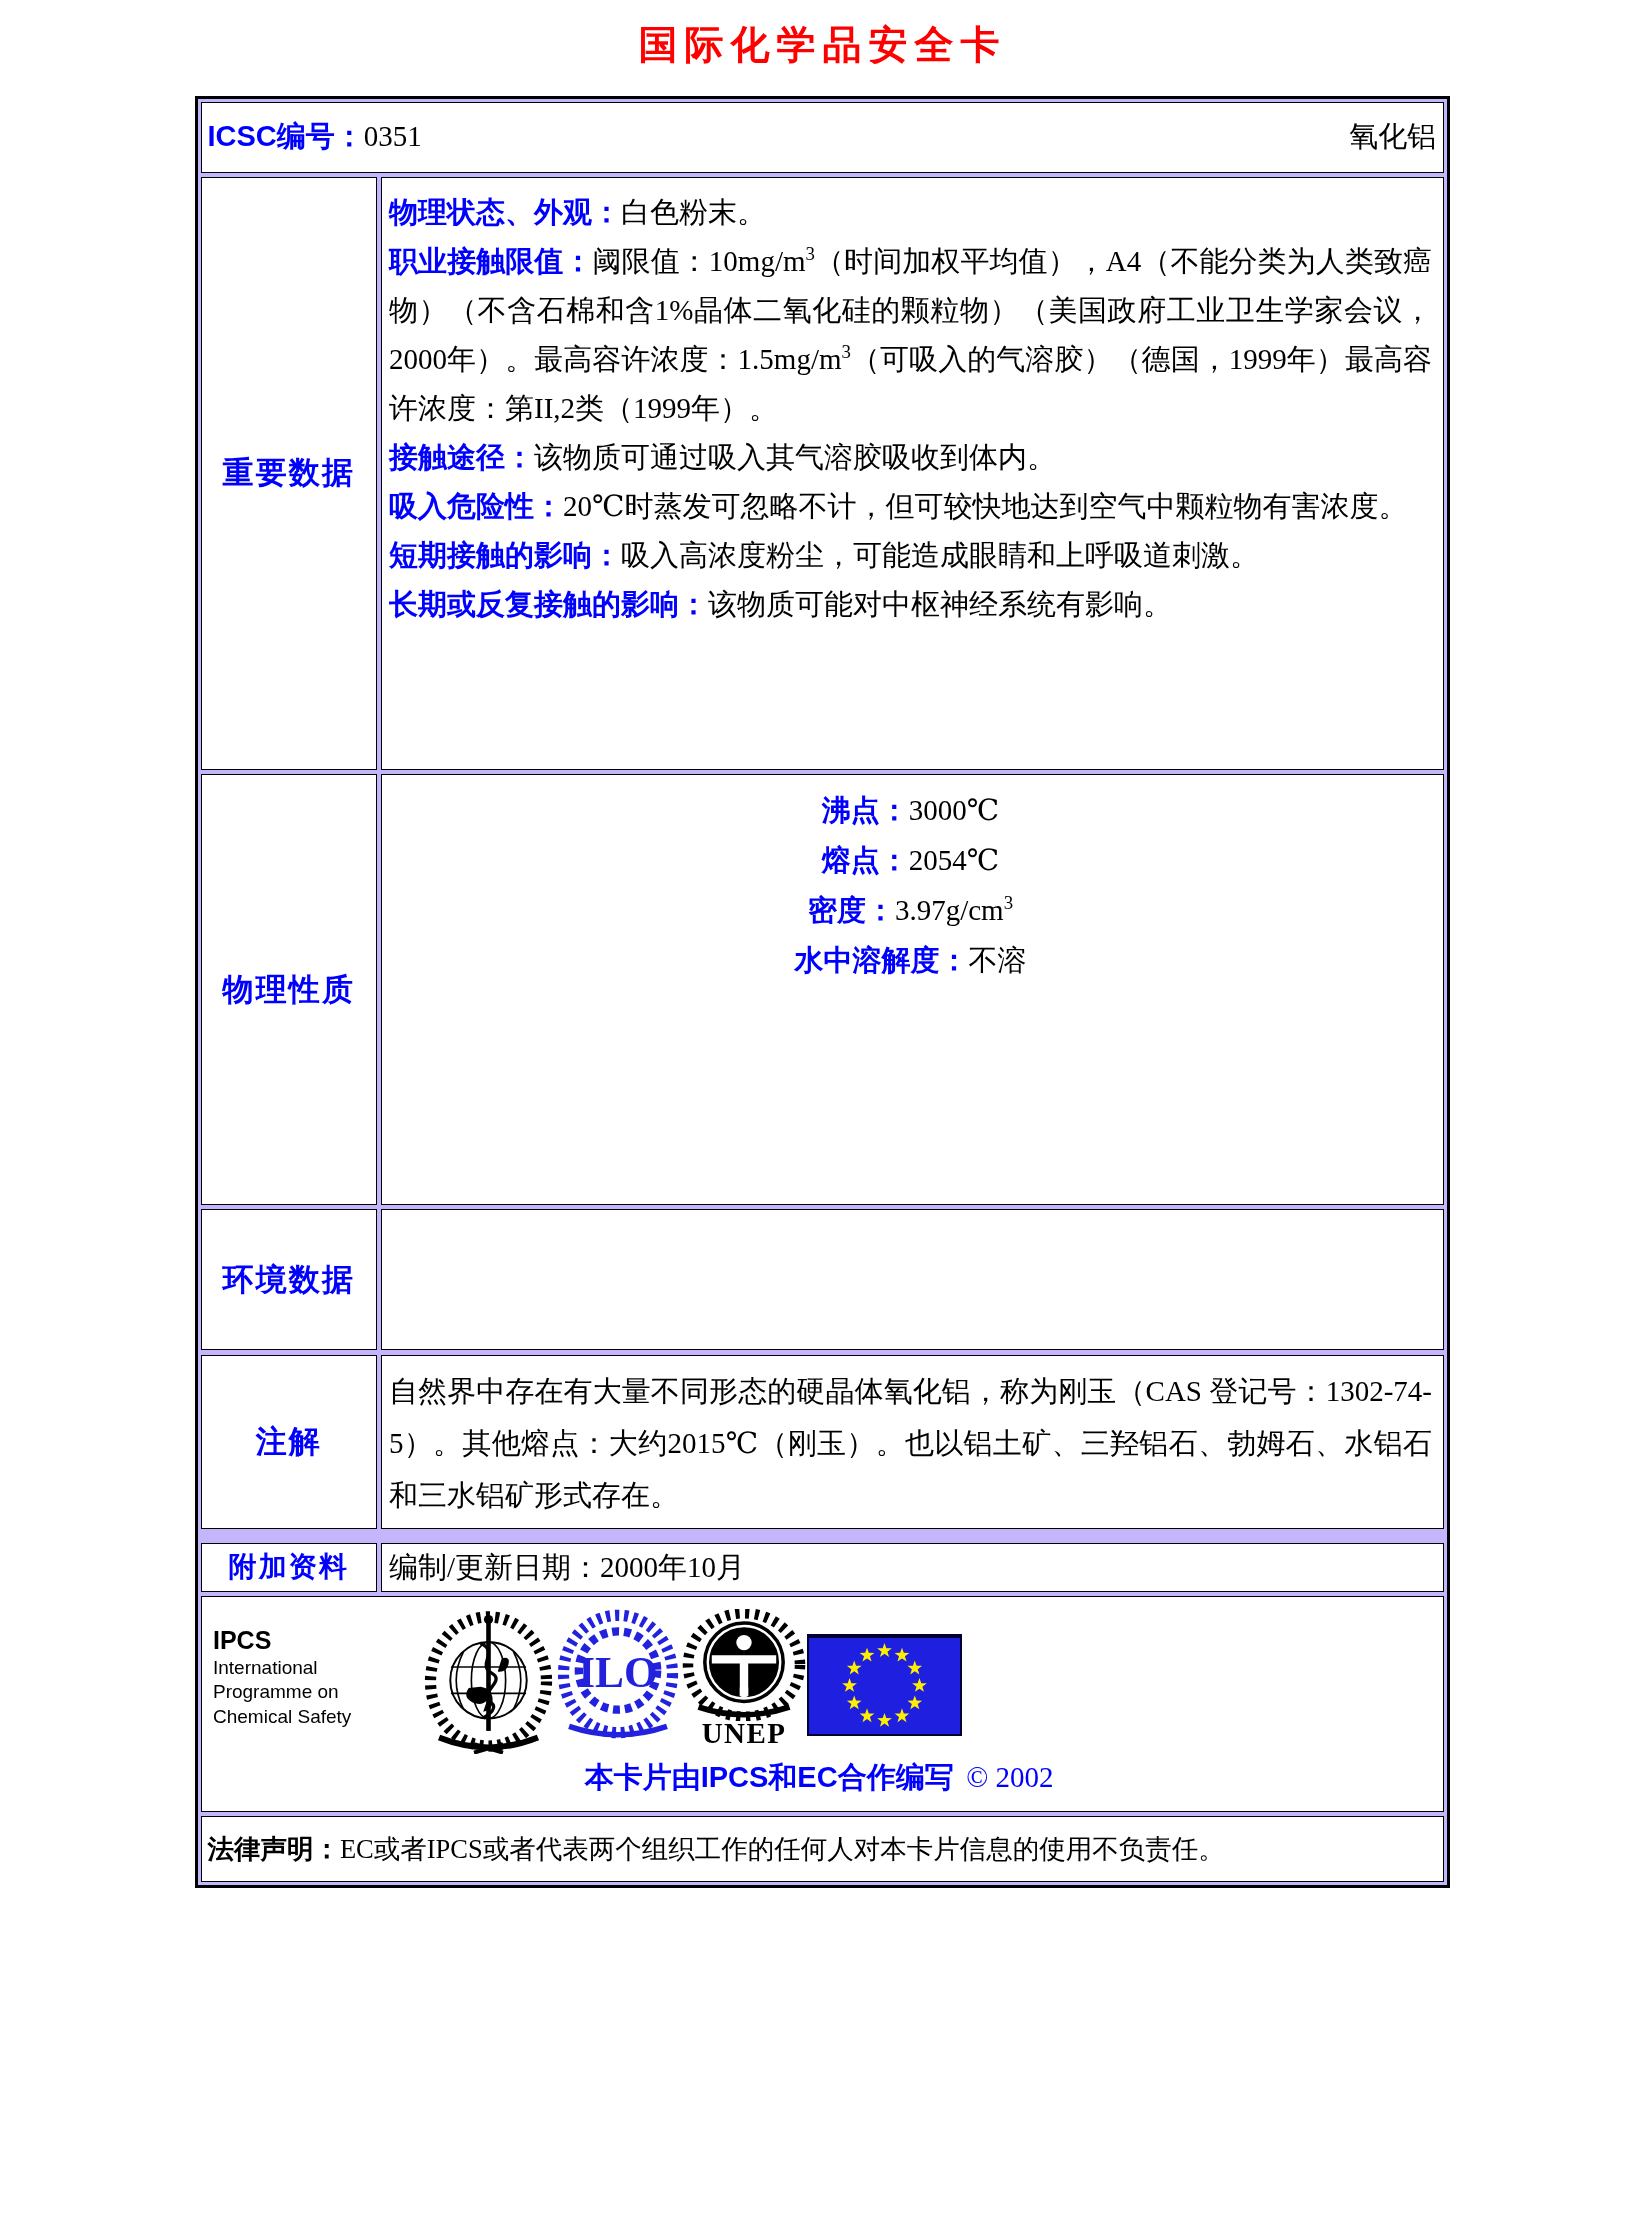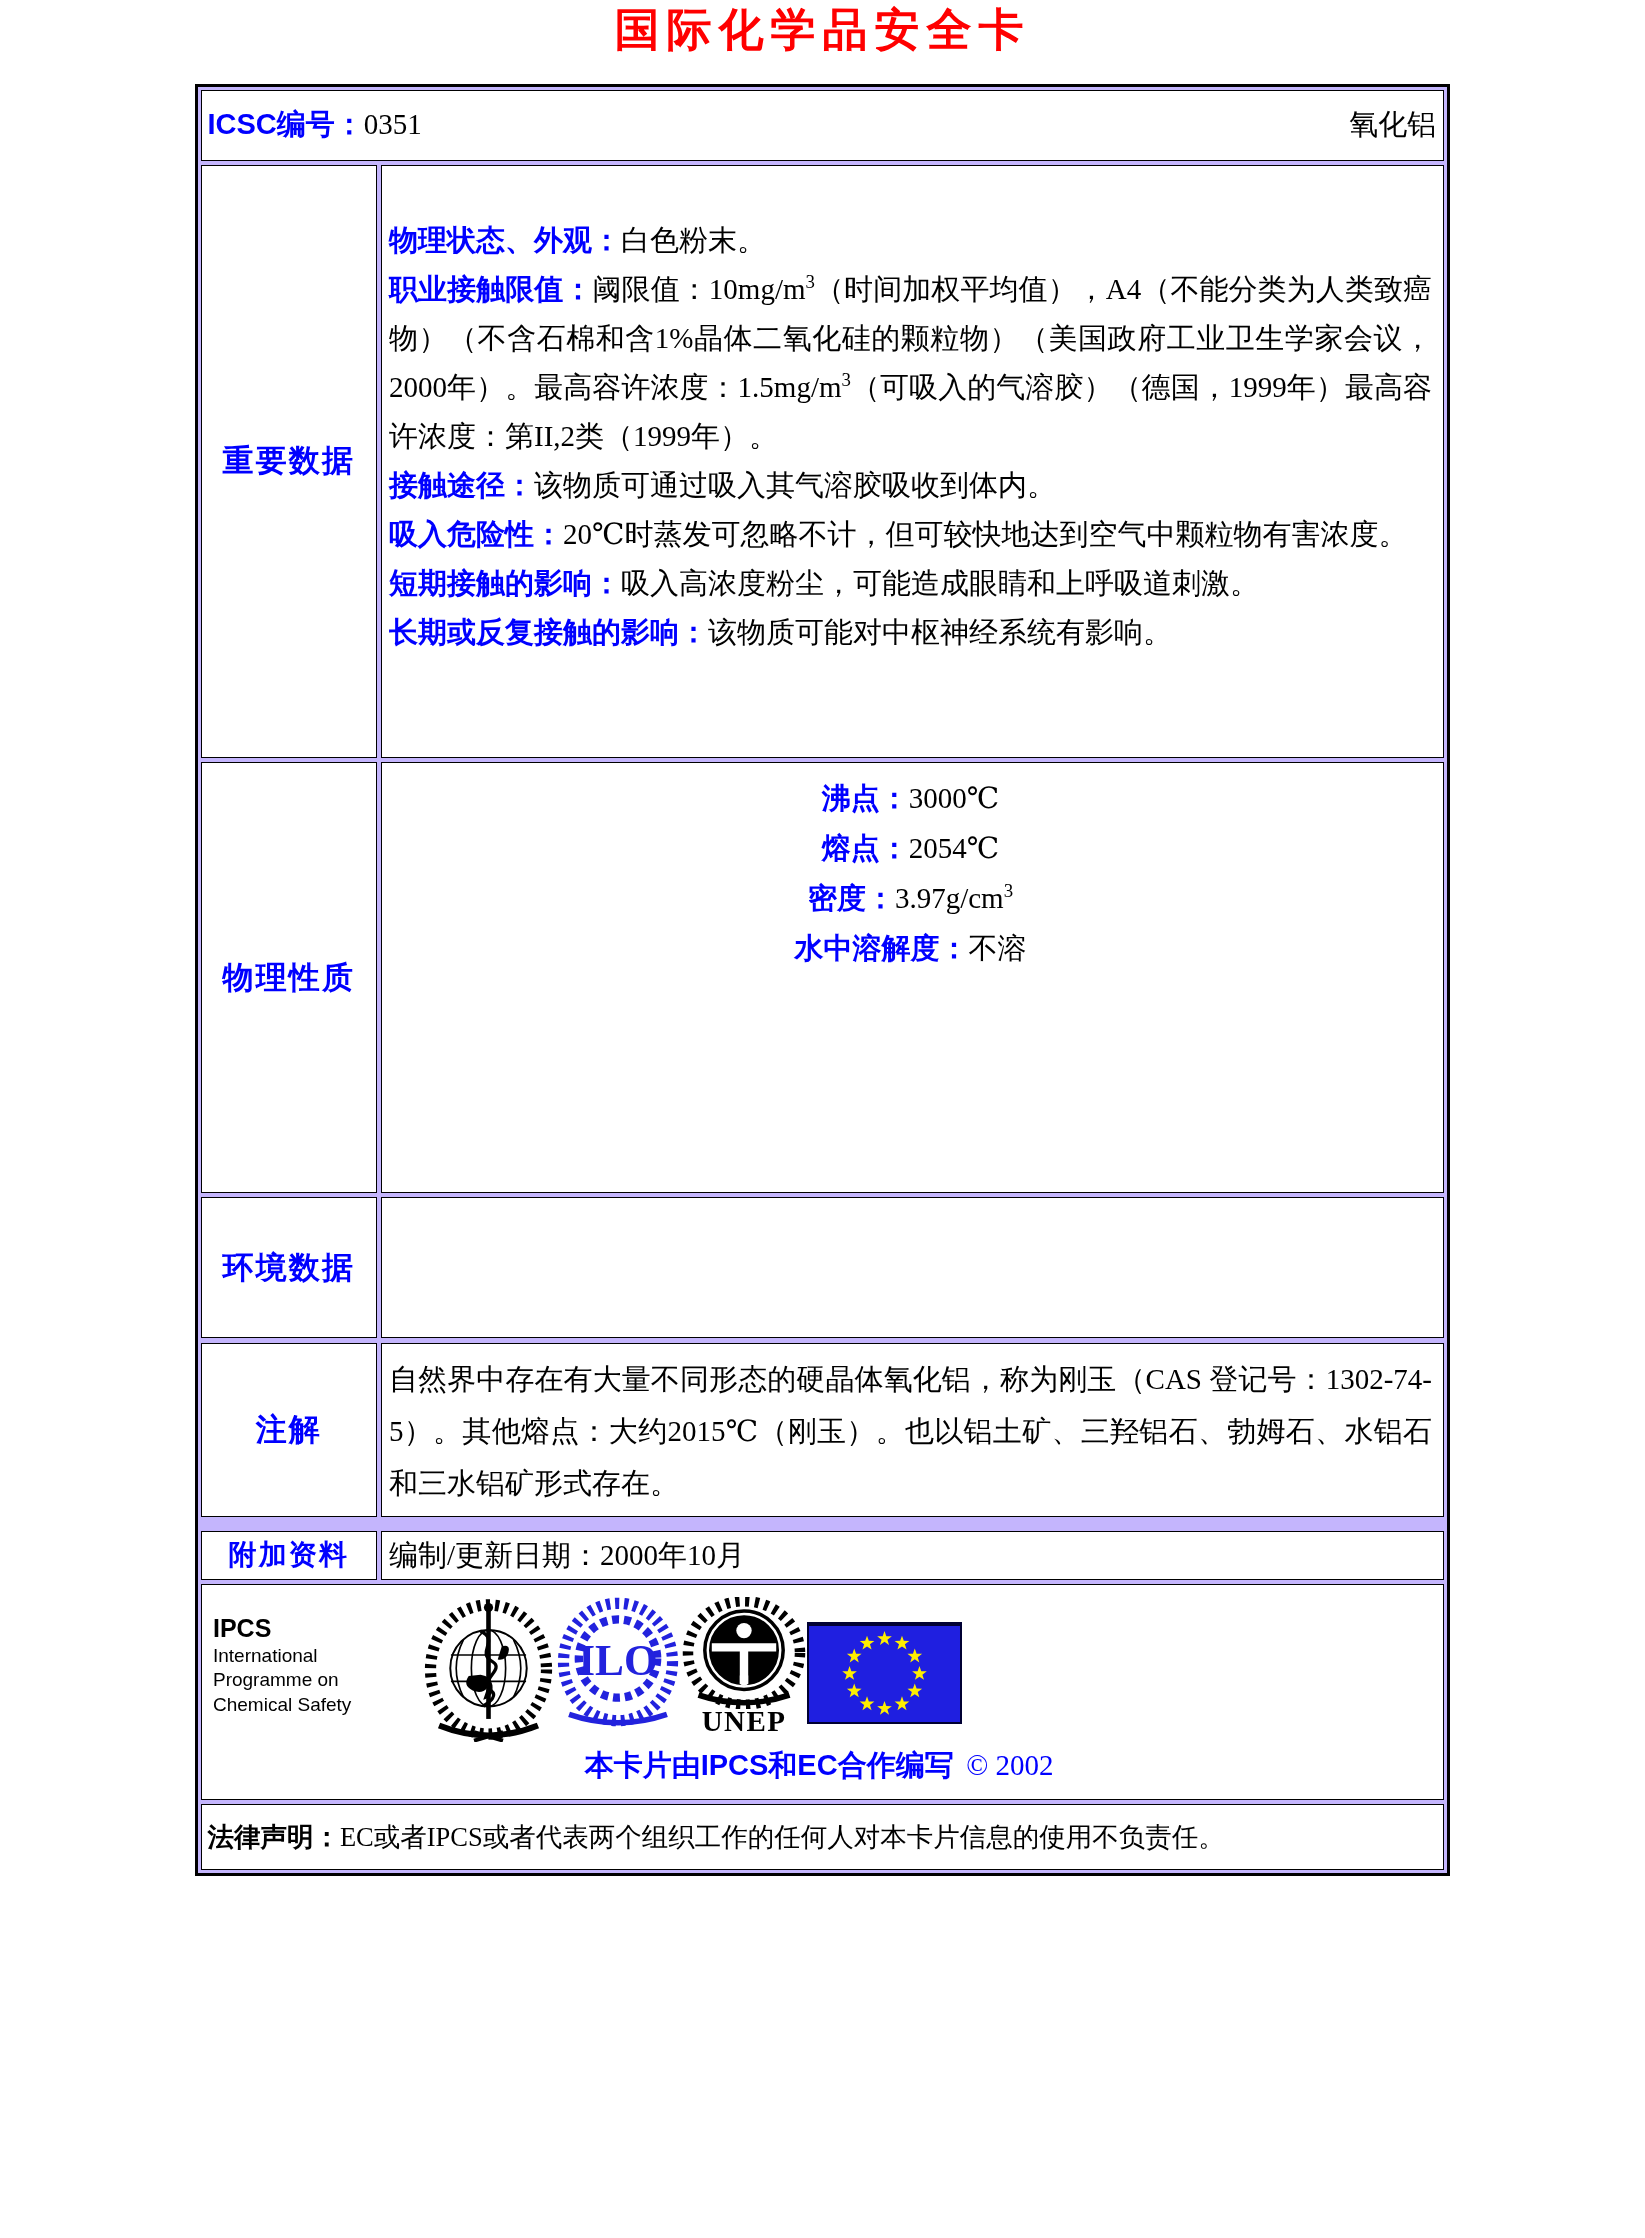--- a/index.html
+++ b/index.html
@@ -6,24 +6,25 @@
   html, body { background: #ffffff; }
   body {
     width: 1645px; height: 2239px;
     font-family: "Liberation Serif", "DejaVu Serif", serif;
     color: #000;
     position: relative;
   }
   .page { width: 1645px; height: 2239px; background: #fff; overflow: hidden; }
 
   .title {
+    padding-top: 18px;
     text-align: center;
     font-family: "Liberation Sans", "DejaVu Sans", sans-serif;
     font-weight: bold;
-    font-size: 45px;
+    font-size: 39px;
     letter-spacing: 7px;
     color: var(--title_red, #ff0000);
   }
 
   .card {
     width: 1255px;
     margin: 24px auto 0 auto;
     border: 3.5px solid #000;
     padding: 2.8px;
     background: #c4b5fd;
@@ -53,21 +54,21 @@
     display: flex; align-items: center; justify-content: center;
     text-align: center;
     color: var(--accent_blue, #0000ff);
     font-family: "Liberation Sans", "DejaVu Sans", sans-serif;
     font-weight: bold;
     font-size: 31px;
     letter-spacing: 2.1px;
   }
   .content-cell { flex: 1; padding: 9.8px 11.2px 7px 7px; font-size: 29px; }
 
-  .imp { line-height: 49px; text-align: justify; margin-top: 40px; }
+  .imp { line-height: 49px; text-align: justify; }
   .phys { line-height: 50px; text-align: center; }
   .phys p { margin: 0; }
   .notes-text { line-height: 52px; text-align: justify; }
 
   sup { font-size: 65%; vertical-align: super; line-height: 0; }
 
   .r-important .content-cell { min-height: 593px; }
   .r-important .label-cell, .r-important { min-height: 593px; }
   .r-physical { min-height: 431px; }
   .r-environment { min-height: 141px; }

